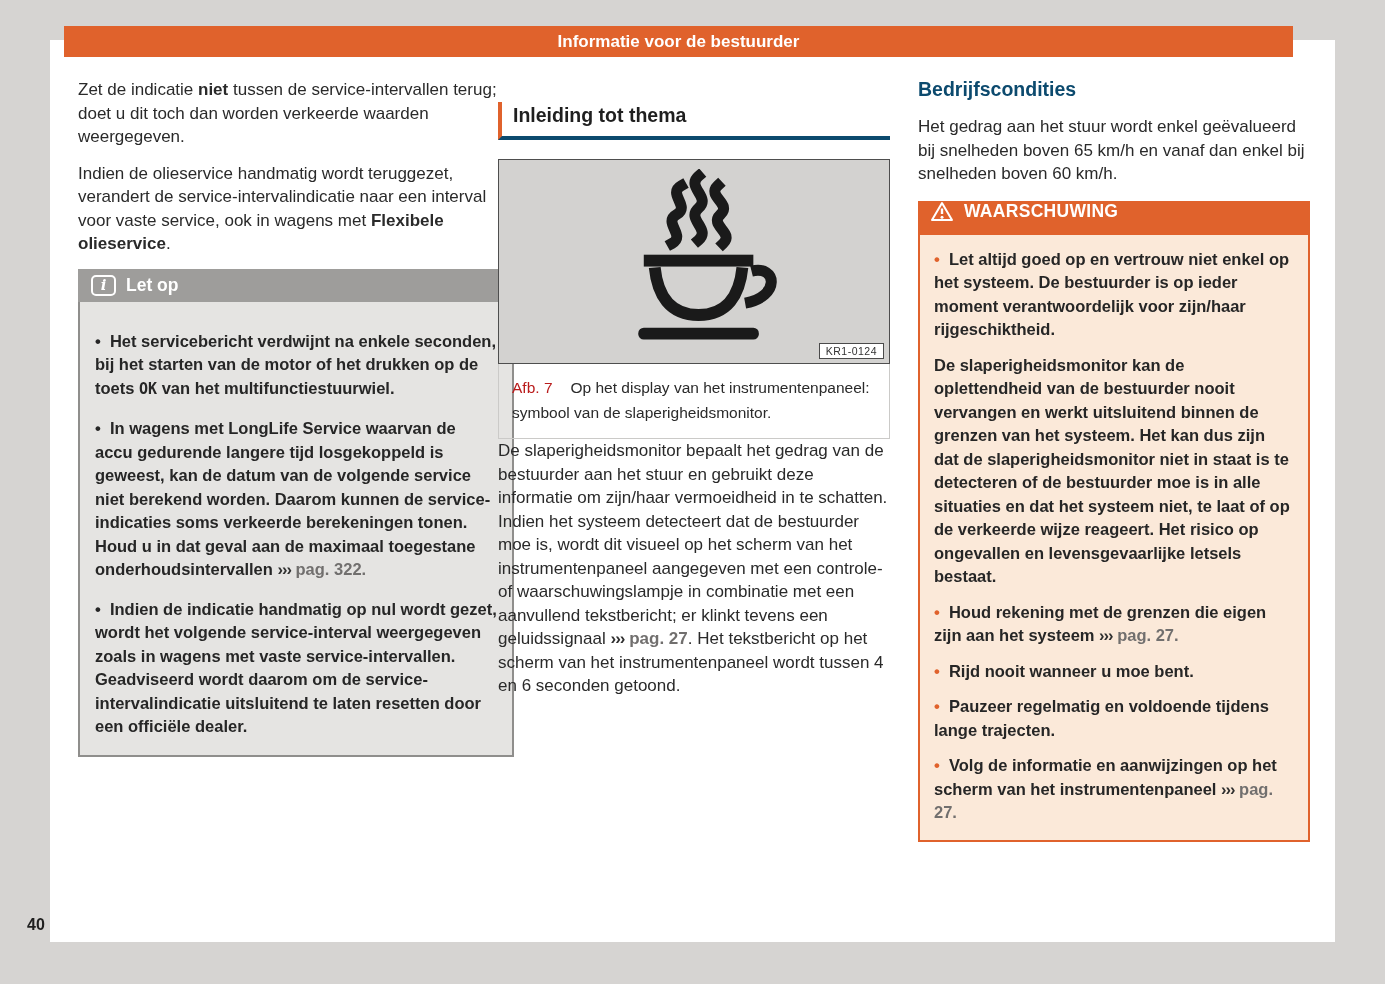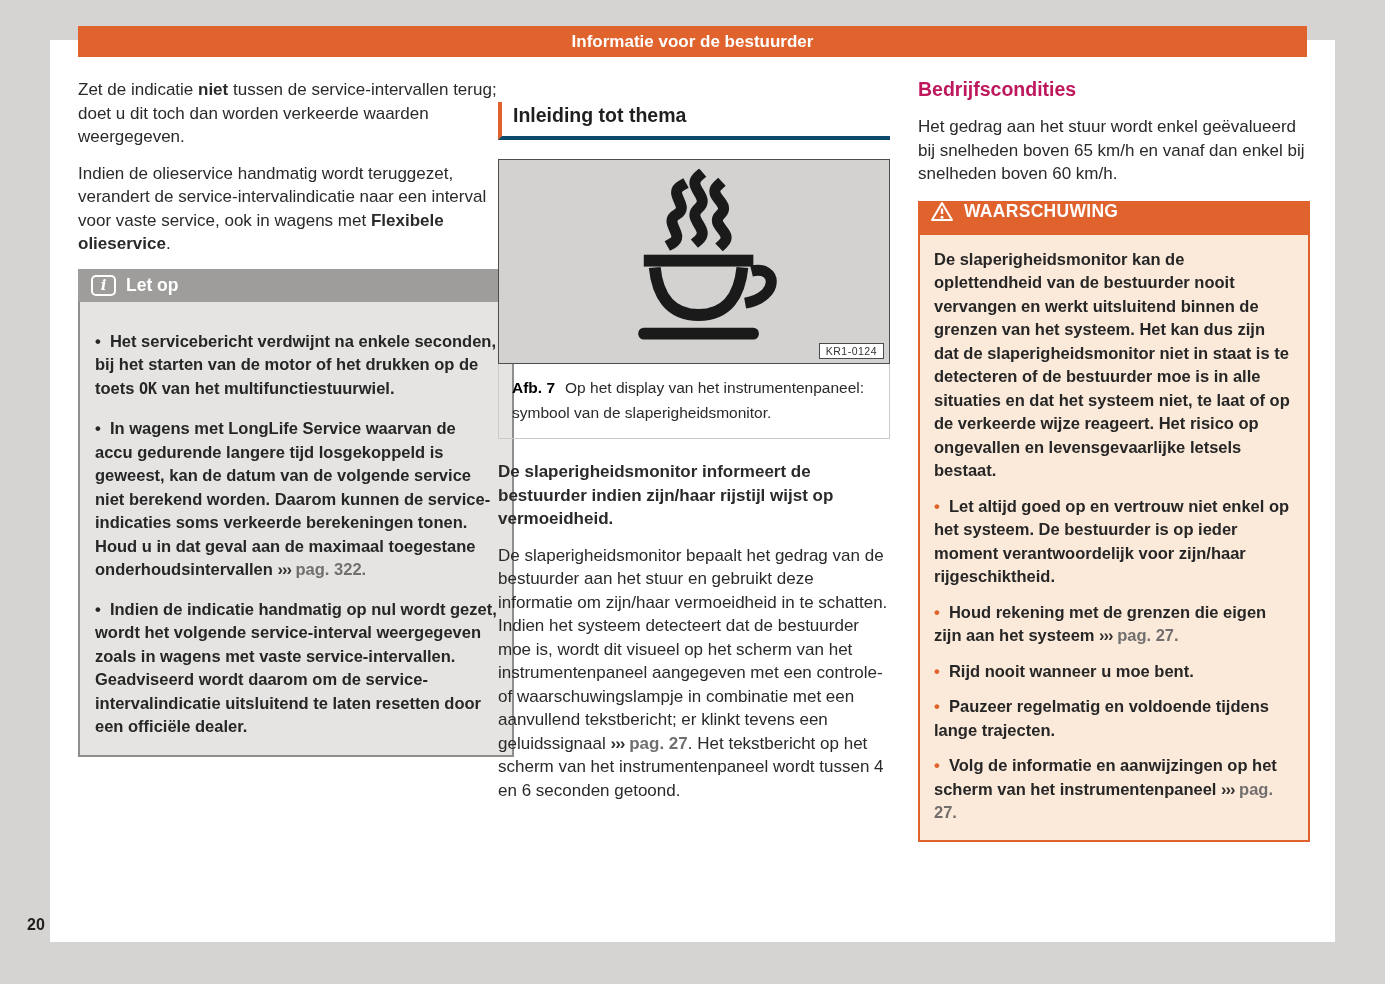--- a/index.html
+++ b/index.html
@@ -9,21 +9,21 @@
     font-family:"Liberation Sans", sans-serif;
     color:#262626;
     position:relative;
     overflow:hidden;
   }
   .page {
     position:absolute; left:50px; top:40px; width:1285px; height:902px;
     background:#ffffff;
   }
   .banner {
-    position:absolute; left:78px; top:26px; width:1229px; height:31px;
+    position:absolute; left:64px; top:26px; width:1229px; height:31px;
     background:#e0622c; color:#fff; text-align:center;
     font-weight:bold; font-size:17px; line-height:31px;
   }
   .page-num {
     position:absolute; left:27px; top:916px;
     font-weight:bold; font-size:16px; color:#1f1f1f;
   }
   .col { position:absolute; top:78px; width:436px; }
   .col-left  { left:78px; }
   .col-mid   { left:498px; width:392px; }
@@ -71,21 +71,21 @@
   }
   .fig-code {
     position:absolute; right:5px; bottom:4px; background:#fff;
     border:1px solid #4a4a4a; font-size:10.5px; color:#333;
     padding:1px 6px; letter-spacing:0.5px;
   }
   .fig-caption {
     border:1px solid #cbcac8; border-top:none;
     padding:11px 13px 13px; font-size:15.5px; line-height:25px; color:#2a2a2a;
   }
-  .afb { color:#000000; font-weight:bold; margin-right:10px; }
+  .afb { color:#b91c1c; font-weight:normal; margin-right:18px; }
   .lead-bold { margin-top:21px; font-weight:bold; }
 
   
   .warn-box { margin-top:15px; }
   .warn-header {
     background:#e0622c; height:34px; display:flex; align-items:flex-start;
     padding-left:12px; gap:10px;
   }
   .warn-title { color:#fff; font-weight:bold; font-size:17.5px; letter-spacing:0.3px; }
   .warn-body {
@@ -98,21 +98,21 @@
 </style>
 </head>
 <body>
 
 <div class="page"></div>
 
 <div class="banner">
   <span>Informatie voor de bestuurder</span>
 </div>
 
-<div class="page-num">20</div>
+<div class="page-num">40</div>
 
 <div class="col col-left">
 
   <p class="body-text"><span>Zet de indicatie </span><span class="b">niet</span><span> tussen de service-intervallen terug; doet u dit toch dan worden verkeerde waarden weergegeven.</span></p>
 
   <p class="body-text"><span>Indien de olieservice handmatig wordt teruggezet, verandert de service-intervalindicatie naar een interval voor vaste service, ook in wagens met </span><span class="b">Flexibele olieservice</span><span>.</span></p>
 
   <div class="note-box">
     <div class="note-header">
       <span class="icon-info">
@@ -144,43 +144,42 @@
         <rect x="60" y="92" width="120" height="13" fill="#1a1a1a"></rect>
         <path d="M72 106 C 75 136 88 158 120 158 C 152 158 165 136 168 106" fill="none" stroke="#1a1a1a" stroke-width="13"></path>
         <path d="M178 110 C 206 103 210 138 171 145" fill="none" stroke="#1a1a1a" stroke-width="12"></path>
         <rect x="54" y="172" width="132" height="13" rx="6" fill="#1a1a1a"></rect>
       </svg>
       <span class="fig-code">KR1-0124</span>
     </div>
     <div class="fig-caption"><span class="afb">Afb. 7</span><span>Op het display van het instrumentenpaneel: symbool van de slaperigheidsmonitor.</span></div>
   </div>
 
-  <p class="body-text lead-bold">De slaperigheidsmonitor informeert de bestuurder indien zijn/haar rijstijl wijst op vermoeidheid.</p>
 
   <p class="body-text"><span>De slaperigheidsmonitor bepaalt het gedrag van de bestuurder aan het stuur en gebruikt deze informatie om zijn/haar vermoeidheid in te schatten. Indien het systeem detecteert dat de bestuurder moe is, wordt dit visueel op het scherm van het instrumentenpaneel aangegeven met een controle- of waarschuwingslampje in combinatie met een aanvullend tekstbericht; er klinkt tevens een geluidssignaal</span> <span class="chev">›››</span> <span class="pref">pag. 27</span><span>. Het tekstbericht op het scherm van het instrumentenpaneel wordt tussen 4 en 6 seconden getoond.</span></p>
 
 </div>
 
 <div class="col col-right">
 
-  <h2 style="font-size:19.5px; font-weight:bold; color:#be185d; margin-bottom:14px;">Bedrijfscondities</h2>
+  <h2 style="font-size:19.5px; font-weight:bold; color:#0c4a6e; margin-bottom:14px;">Bedrijfscondities</h2>
 
   <p class="body-text">Het gedrag aan het stuur wordt enkel geëvalueerd bij snelheden boven 65 km/h en vanaf dan enkel bij snelheden boven 60 km/h.</p>
 
   <div class="warn-box">
     <div class="warn-header">
       <svg width="24" height="21" viewBox="0 0 24 21" aria-hidden="true">
         <path d="M12 2 L22 19 H2 Z" fill="none" stroke="#ffffff" stroke-width="2" stroke-linejoin="round"></path>
         <line x1="12" y1="7.5" x2="12" y2="13" stroke="#ffffff" stroke-width="2.4"></line>
         <circle cx="12" cy="16.2" r="1.5" fill="#ffffff"></circle>
       </svg>
       <span class="warn-title">WAARSCHUWING</span>
     </div>
     <div class="warn-body">
+      <p><span class="dot-orange">•</span>&nbsp; <span>Let altijd goed op en vertrouw niet enkel op het systeem. De bestuurder is op ieder moment verantwoordelijk voor zijn/haar rijgeschiktheid.</span></p>
       <p>De slaperigheidsmonitor kan de oplettendheid van de bestuurder nooit vervangen en werkt uitsluitend binnen de grenzen van het systeem. Het kan dus zijn dat de slaperigheidsmonitor niet in staat is te detecteren of de bestuurder moe is in alle situaties en dat het systeem niet, te laat of op de verkeerde wijze reageert. Het risico op ongevallen en levensgevaarlijke letsels bestaat.</p>
-      <p><span class="dot-orange">•</span>&nbsp; <span>Let altijd goed op en vertrouw niet enkel op het systeem. De bestuurder is op ieder moment verantwoordelijk voor zijn/haar rijgeschiktheid.</span></p>
       <p><span class="dot-orange">•</span>&nbsp; <span>Houd rekening met de grenzen die eigen zijn aan het systeem</span> <span class="chev">›››</span> <span class="pref">pag. 27.</span></p>
       <p><span class="dot-orange">•</span>&nbsp; <span>Rijd nooit wanneer u moe bent.</span></p>
       <p><span class="dot-orange">•</span>&nbsp; <span>Pauzeer regelmatig en voldoende tijdens lange trajecten.</span></p>
       <p><span class="dot-orange">•</span>&nbsp; <span>Volg de informatie en aanwijzingen op het scherm van het instrumentenpaneel</span> <span class="chev">›››</span> <span class="pref">pag. 27.</span></p>
     </div>
   </div>
 </div>
 
 </body></html>

